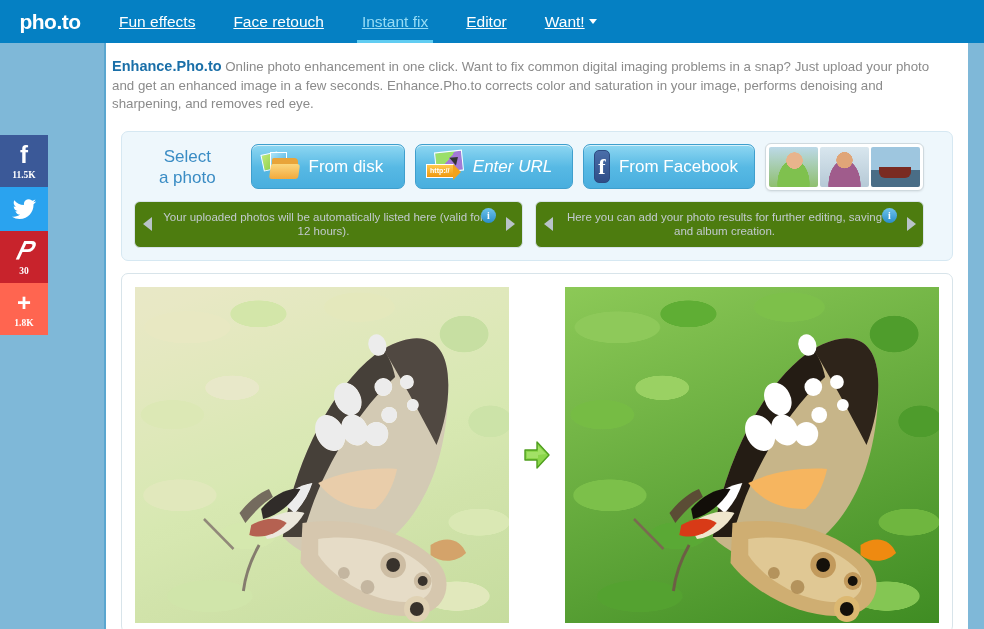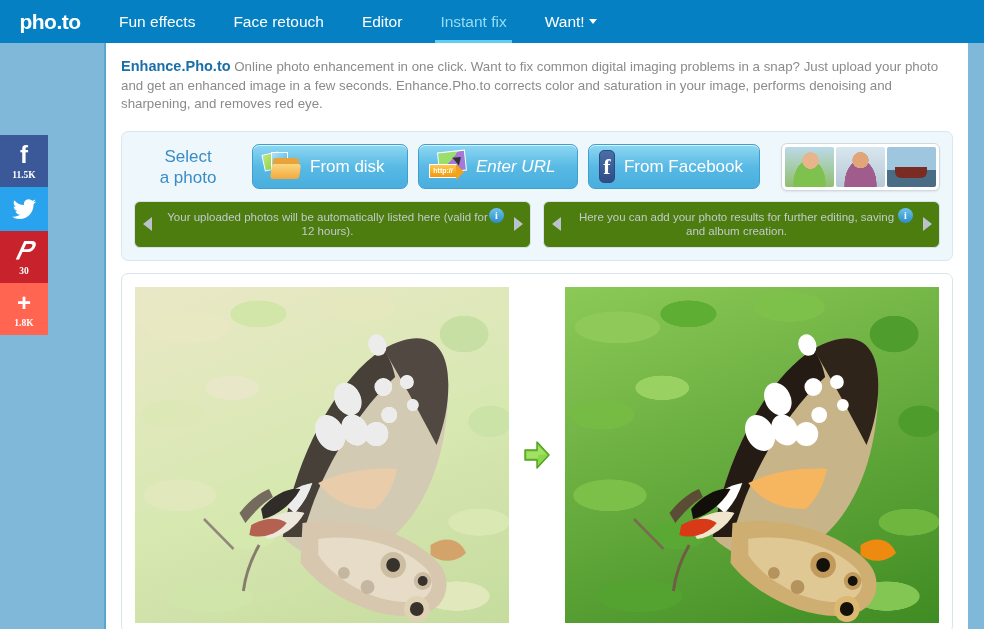--- a/index.html
+++ b/index.html
@@ -23,21 +23,21 @@
     display: flex; align-items: center; justify-content: center;
     color: #ffffff; font-size: 21px; font-weight: bold;
     letter-spacing: -0.5px;
   }
   .nav { display: flex; align-items: stretch; height: 43px; }
   .nav-item {
     position: relative;
     display: flex; align-items: center;
     padding: 0 19px;
     color: #ffffff; font-size: 15.5px;
-    white-space: nowrap; cursor: pointer;
+    white-space: nowrap; cursor: pointer; text-decoration: underline;
   }
   .nav-item.active { color: #96dcf5; }
   .nav-item.active::after {
     content: ""; position: absolute;
     left: 14px; right: 14px; bottom: 0; height: 3px;
     background: #61cdf2;
   }
   .caret {
     display: inline-block; margin-left: 4px;
     width: 0; height: 0;
@@ -73,33 +73,33 @@
   
   .content {
     position: absolute; top: 43px; left: 104px;
     width: 864px; height: 586px;
     background: #ffffff;
     border-left: 2px solid #5aa6cf;
   }
 
   
   .intro {
-    padding: 14px 18px 0 15px;
+    padding: 14px 18px 0 6px;
     font-size: 13.3px; line-height: 18.5px;
     color: #8b8b8b;
   }
   .intro b { color: #1a6fa8; font-size: 14.5px; font-weight: bold; }
 
   
   .select-panel {
     margin: 17px 15px 0 15px;
     background: #eef7fc;
     border: 1px solid #d6e8f2;
     border-radius: 7px;
-    padding: 11px 12px 12px 12px;
+    padding: 11px 28px 12px 12px;
   }
   .select-row { display: flex; align-items: center; gap: 10px; }
   .select-label {
     width: 108px; text-align: center;
     color: #3a8cc4; font-size: 17px; line-height: 21px;
   }
   .btn {
     position: relative;
     height: 45px; border-radius: 7px;
     display: flex; align-items: center;
@@ -323,25 +323,25 @@
 
   <div class="header">
     <div class="logo">pho.to</div>
     <div class="nav">
       <div class="nav-item">
         <span>Fun effects</span>
       </div>
       <div class="nav-item">
         <span>Face retouch</span>
       </div>
+      <div class="nav-item active">
+        <span>Instant fix</span>
+      </div>
       <div class="nav-item">
         <span>Editor</span>
-      </div>
-      <div class="nav-item active">
-        <span>Instant fix</span>
       </div>
       <div class="nav-item">
         <span>Want!</span>
         <span class="caret"></span>
       </div>
     </div>
   </div>
 
   <div class="left-rail">
     <div class="social">

